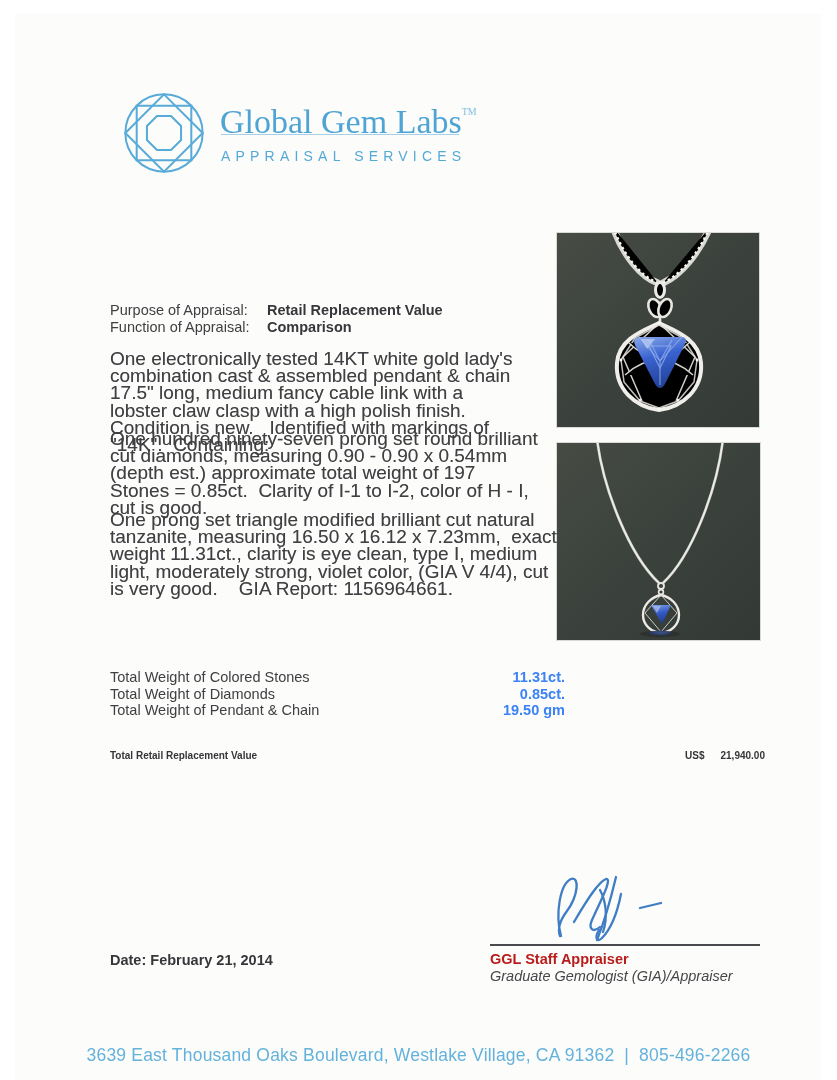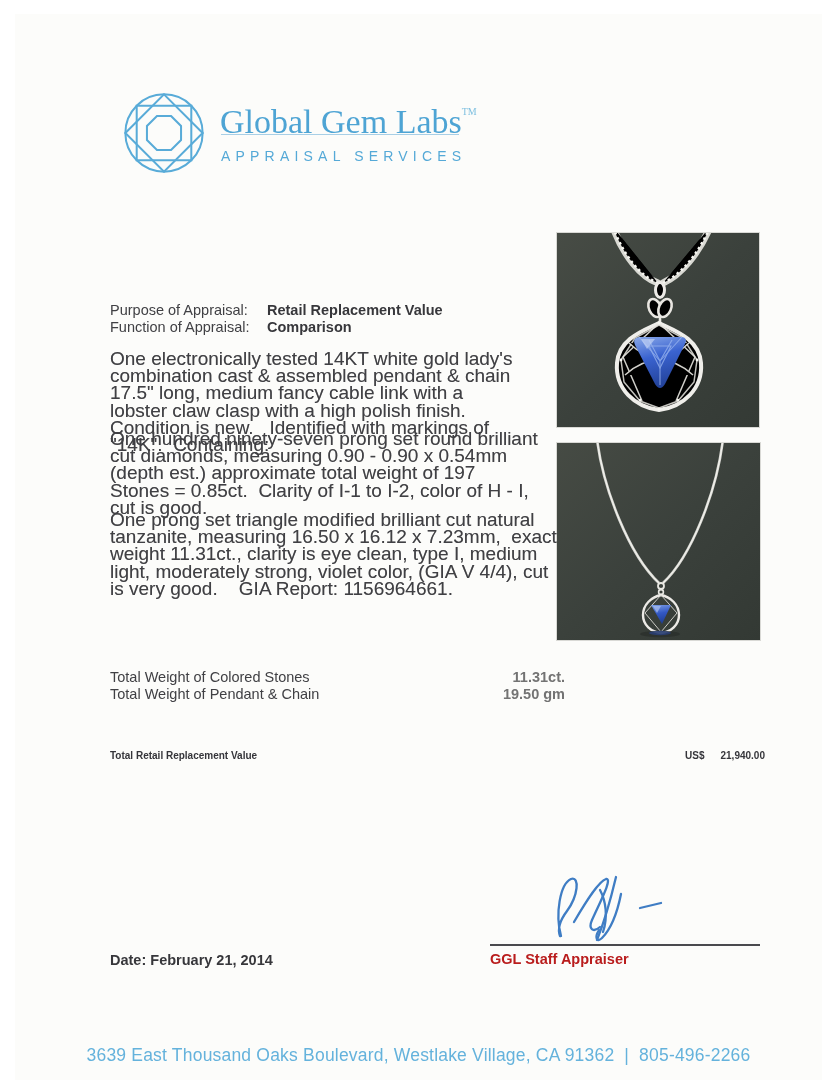--- a/index.html
+++ b/index.html
@@ -34,21 +34,21 @@
   .para{
     position:absolute;left:95px;font-size:19px;line-height:17.2px;
     white-space:pre-wrap;text-shadow:0 0 .4px rgba(40,40,40,.35);
   }
   .para-1{top:336px;width:412px;}
   .para-2{top:416px;width:428px;}
   .para-3{top:497px;width:450px;}
   
   .totals{position:absolute;left:95px;top:655px;width:455px;font-size:14.5px;line-height:16.5px;}
   .total-row{display:flex;justify-content:space-between;}
-  .total-value{font-weight:bold;color:#737373;text-align:right;}
+  .total-value{font-weight:bold;color:#3b82f6;text-align:right;}
   .grand{position:absolute;left:95px;top:736px;width:655px;display:flex;
     font-size:10px;font-weight:bold;color:#35353a;}
   .grand-label{flex:1;}
   .grand-currency{margin-right:16px;}
   
   .signature{position:absolute;left:532px;top:858px;width:130px;height:72px;}
   .sig-rule{position:absolute;left:475px;top:930px;width:270px;height:0;
     border-top:2px solid #4a4a4e;}
   .appraiser-block{position:absolute;left:475px;top:937px;font-size:14.5px;line-height:16.5px;}
   .appraiser-name{font-weight:bold;color:#b91c1c;}
@@ -182,20 +182,24 @@
   <div class="para para-1">One electronically tested 14KT white gold lady's combination cast &amp; assembled pendant &amp; chain 17.5" long, medium fancy cable link with a lobster claw clasp with a high polish finish. Condition is new.   Identified with markings of "14K".  Containing:</div>
   <div class="para para-2">One hundred ninety-seven prong set round brilliant cut diamonds, measuring 0.90 - 0.90 x 0.54mm (depth est.) approximate total weight of 197 Stones = 0.85ct.  Clarity of I-1 to I-2, color of H - I, cut is good.</div>
   <div class="para para-3">One prong set triangle modified brilliant cut natural tanzanite, measuring 16.50 x 16.12 x 7.23mm,  exact weight 11.31ct., clarity is eye clean, type I, medium light, moderately strong, violet color, (GIA V 4/4), cut is very good.    GIA Report: 1156964661.</div>
 
   <div class="totals">
     <div class="total-row">
       <span>Total Weight of Colored Stones</span>
       <span class="total-value">11.31ct.</span>
     </div>
     <div class="total-row">
+      <span>Total Weight of Diamonds</span>
+      <span class="total-value">0.85ct.</span>
+    </div>
+    <div class="total-row">
       <span>Total Weight of Pendant &amp; Chain</span>
       <span class="total-value">19.50 gm</span>
     </div>
   </div>
 
   <div class="grand">
     <span class="grand-label">Total Retail Replacement Value</span>
     <span class="grand-currency">US$</span>
     <span class="grand-amount">21,940.00</span>
   </div>
@@ -204,20 +208,21 @@
     <path d="M14,64 C8,42 13,12 24,7 C33,4 31,24 20,39 C14,47 10,56 13,64"></path>
     <path d="M27,50 C40,28 52,9 59,7 C66,6 53,30 45,48 C41,57 46,61 53,55"></path>
     <path d="M53,18 C59,29 61,45 56,60"></path>
     <path d="M69,5 C64,26 58,48 50,68"></path>
     <path d="M74,22 C70,42 63,58 55,66 C50,71 47,66 52,58"></path>
     <path d="M93,36 L114,31"></path>
   </svg>
   <div class="sig-rule"></div>
   <div class="appraiser-block">
     <div class="appraiser-name">GGL Staff Appraiser</div>
+    <div class="appraiser-credentials">Graduate Gemologist (GIA)/Appraiser</div>
   </div>
   <div class="date-line">Date: February 21, 2014</div>
 
   <div class="footer">
     <span>3639 East Thousand Oaks Boulevard, Westlake Village, CA 91362</span><span>|</span><span>805-496-2266</span>
   </div>
 
 </div>
 
 </body></html>

